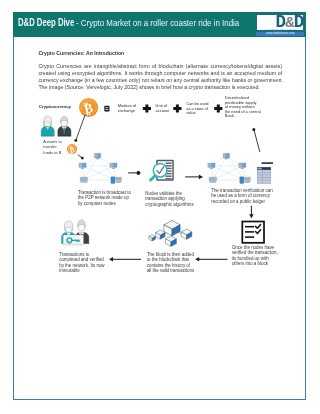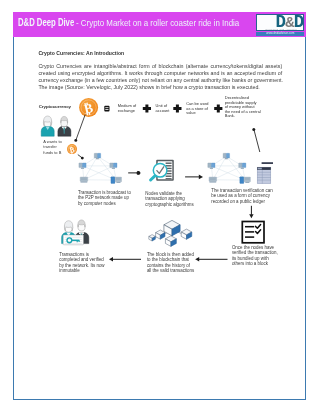--- a/index.html
+++ b/index.html
@@ -1,18 +1,18 @@
 <!DOCTYPE html>
 <html><head>
 <meta charset="utf-8">
 <style>
   html,body{margin:0;padding:0;}
   body{width:320px;height:414px;background:#ffffff;font-family:"Liberation Sans",sans-serif;overflow:hidden;}
   #page{position:absolute;left:13px;top:12px;width:293px;height:388px;border:1.3px solid #3d7ab0;box-sizing:border-box;background:#fff;}
-  #header{position:absolute;left:-1.3px;top:-1.3px;width:293px;height:25px;background:#d946ef;box-sizing:border-box;}
+  #header{position:absolute;left:-1.3px;top:-1.3px;width:293px;height:25px;background:#0f766e;box-sizing:border-box;}
   #header-title{position:absolute;left:4.9px;top:5.0px;color:#f2f7fb;font-size:10.0px;font-weight:bold;white-space:nowrap;transform:scaleX(0.772);transform-origin:left center;}
   #header-title-rest{position:absolute;left:63.6px;top:5.45px;color:#edf4fa;font-size:9.6px;font-weight:normal;white-space:nowrap;transform:scaleX(0.825);transform-origin:left center;}
 
   
   #logo{position:absolute;left:243.7px;top:2.2px;width:48px;height:23px;}
   #logo-inner{position:absolute;left:0px;top:0px;width:48px;height:17.5px;background:#fcfdfe;border:1.1px solid #29628f;box-sizing:border-box;overflow:hidden;}
   #logo-dd{position:absolute;left:0;top:-1.1px;width:64px;text-align:center;font-family:Liberation Mono, monospace;font-size:17.5px;font-weight:bold;color:#17647f;letter-spacing:-0.8px;line-height:17.5px;}
   #logo-dd .amp{color:#7b7b7b;font-size:15.5px;}
   #logo-tag{position:absolute;left:0;top:12.9px;width:48px;text-align:center;font-size:2.5px;color:#9aa4af;letter-spacing:0.3px;line-height:3px;}
   #logo-url{position:absolute;left:0px;top:18.4px;width:48px;height:3.6px;background:#3a7cbd;text-align:center;font-size:2.8px;color:#eaf2f9;line-height:3.6px;letter-spacing:0.1px;}

